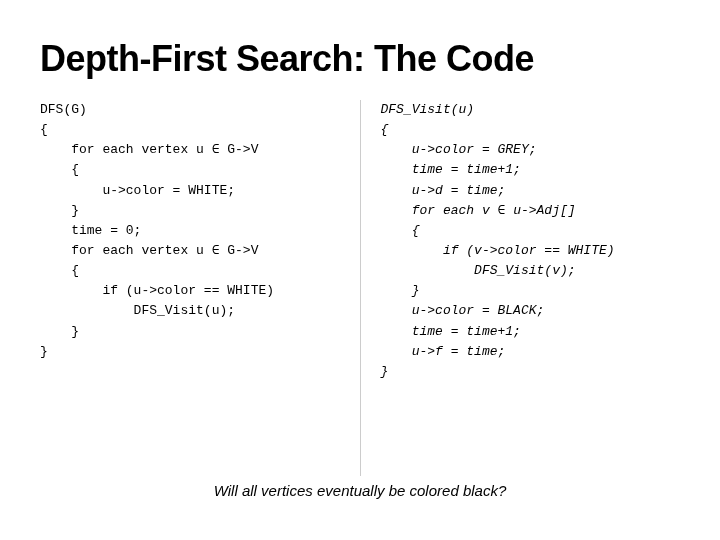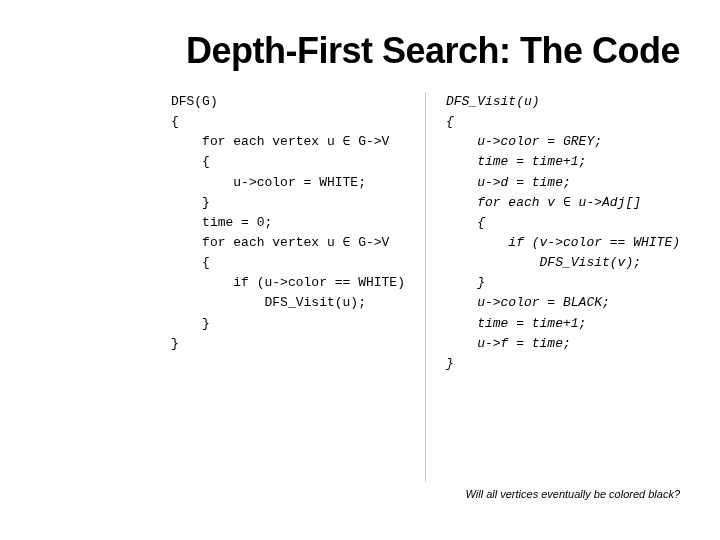--- a/index.html
+++ b/index.html
@@ -6,38 +6,36 @@
     body {
       width: 720px;
       height: 540px;
       background: #fff;
       font-family: Arial, Helvetica, sans-serif;
       overflow: hidden;
     }
     .slide {
       width: 720px;
       height: 522px;
-      padding: 30px 40px 20px 40px;
+      padding: 38px 40px 20px 40px;
       display: flex;
       flex-direction: column;
-      align-items: flex-end;
     }
     .title {
       font-size: 36px;
       font-weight: bold;
       color: #000;
       margin-bottom: 20px;
       letter-spacing: -0.5px;
     }
     .code-section {
       display: flex;
       flex-direction: row;
       gap: 0;
       flex: 1;
-      margin-left: 20px;
     }
     .code-left {
       flex: 1;
       padding-right: 20px;
       border-right: 1px solid #ccc;
     }
     .code-right {
       flex: 1;
       padding-left: 20px;
       font-style: italic;
@@ -45,21 +43,21 @@
     .code-block {
       font-family: 'Courier New', Courier, monospace;
       font-size: 13px;
       line-height: 1.55;
       color: #000;
       white-space: pre;
     }
     .bottom-text {
       text-align: center;
       font-style: italic;
-      font-size: 11px;
+      font-size: 15px;
       color: #000;
       margin-top: 4px;
       line-height: 1.5;
     }
   </style>
 </head>
 <body>
 
 <div class="slide">
   <div class="title">Depth-First Search: The Code</div>

